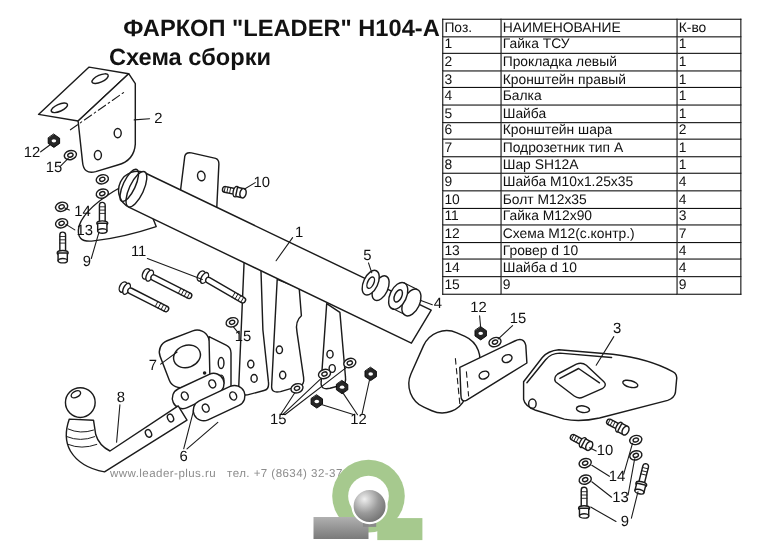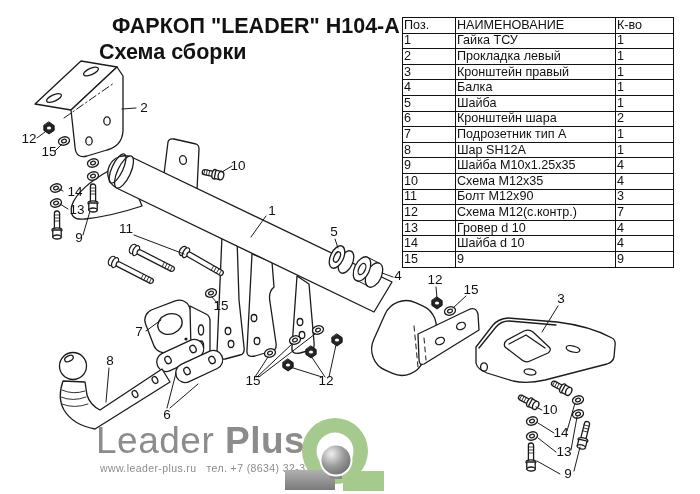--- a/index.html
+++ b/index.html
@@ -83,26 +83,26 @@
           <td>Шар SH12A</td>
           <td>1</td>
         </tr>
     <tr>
           <td>9</td>
           <td>Шайба М10х1.25х35</td>
           <td>4</td>
         </tr>
     <tr>
           <td>10</td>
-          <td>Схема М12х35</td>
+          <td>Болт М12х35</td>
           <td>4</td>
         </tr>
     <tr>
           <td>11</td>
-          <td>Болт М12х90</td>
+          <td>Гайка М12х90</td>
           <td>3</td>
         </tr>
     <tr>
           <td>12</td>
           <td>Схема М12(с.контр.)</td>
           <td>7</td>
         </tr>
     <tr>
           <td>13</td>
           <td>Гровер d 10</td>
@@ -338,21 +338,20 @@
       <text class="co" x="471" y="294">15</text>
       <text class="co" x="561" y="303">3</text>
       <text class="co" x="550" y="414">10</text>
       <text class="co" x="561" y="437">14</text>
       <text class="co" x="564" y="456">13</text>
       <text class="co" x="568" y="478">9</text>
     </g>
   </svg>
 
   <div class="logo">
-    <div class="brand"><span>Leader</span> <b>Plus</b></div>
     <div class="tagline"><span>www.leader-plus.ru</span>&nbsp;&nbsp;&nbsp;<span>тел. +7 (8634) 32-37-91</span></div>
   </div>
 
   <svg class="towball" width="104" height="78" viewBox="0 0 104 78">
     <defs>
       <radialGradient id="ballGrad" cx="35%" cy="30%" r="75%">
         <stop offset="0%" stop-color="#efefef"></stop>
           <stop offset="55%" stop-color="#9a9a9a"></stop>
           <stop offset="100%" stop-color="#6f6f6f"></stop>
       </radialGradient>

